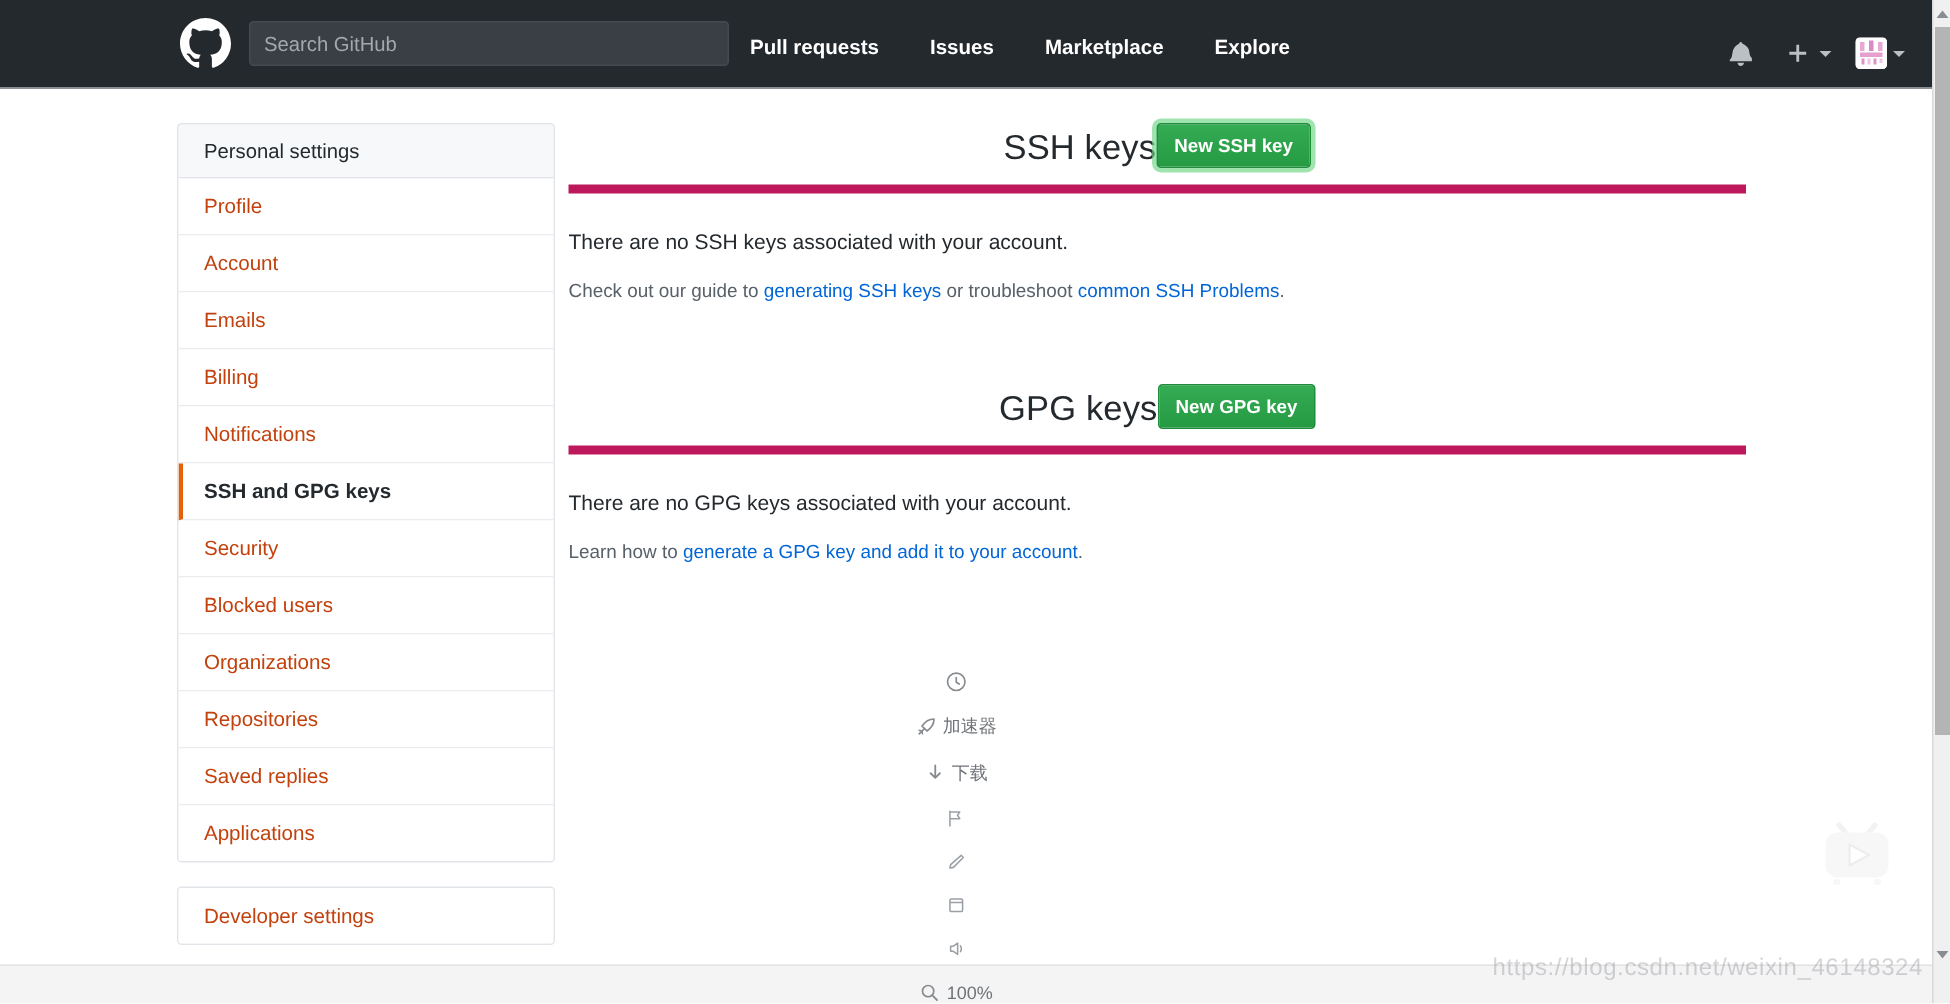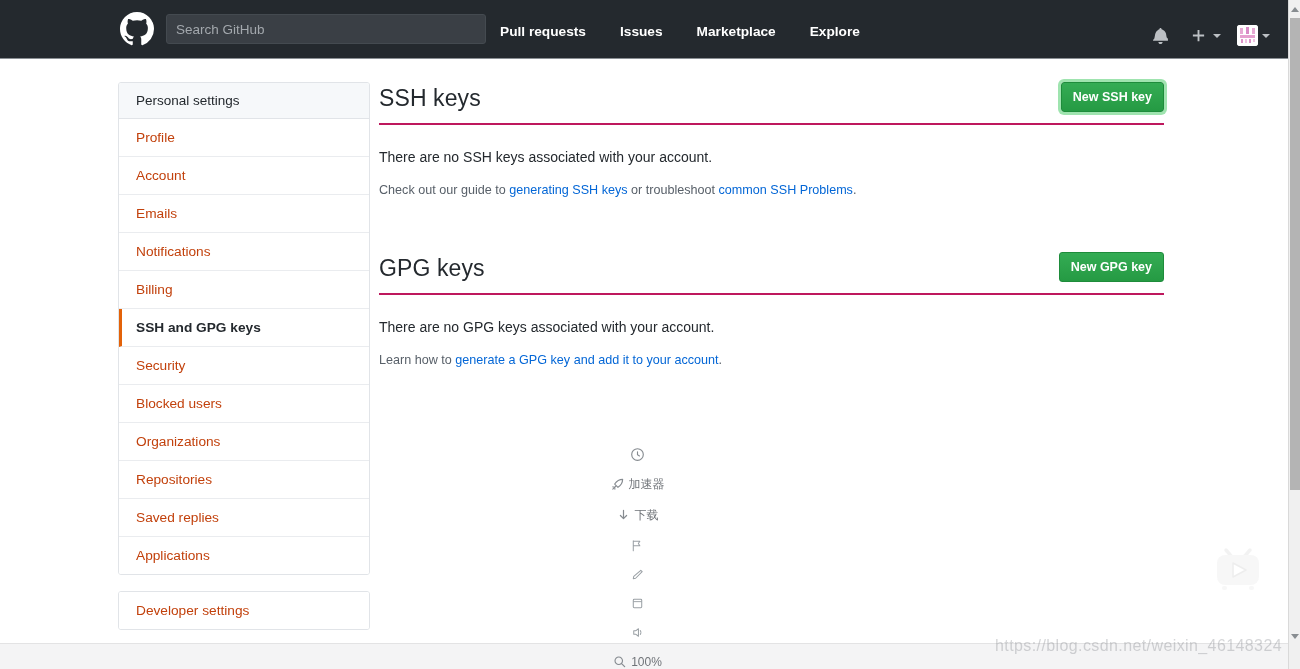--- a/index.html
+++ b/index.html
@@ -171,23 +171,23 @@
   
   .main {
     position: absolute;
     left: 379px;
     top: 22px;
     width: 785px;
   }
   .sec-head {
     display: flex;
     align-items: flex-start;
-    justify-content: space-between;
+    justify-content: center;
     padding-bottom: 9px;
-    border-bottom: 2px solid #be185d;
+    border-bottom: 6px solid #be185d;
   }
   .sec-title {
     font-size: 23px;
     font-weight: normal;
     color: #24292e;
     margin: 0;
     line-height: 32px;
     letter-spacing: 0.1px;
   }
   .btn-green {
@@ -373,22 +373,22 @@
 
 <div class="page">
 
   <aside class="sidebar">
     <div class="side-box">
       <div class="side-head">Personal settings</div>
 
       <a class="side-item" href="#">Profile</a>
       <a class="side-item" href="#">Account</a>
       <a class="side-item" href="#">Emails</a>
+      <a class="side-item" href="#">Billing</a>
       <a class="side-item" href="#">Notifications</a>
-      <a class="side-item" href="#">Billing</a>
       <a class="side-item active" href="#">SSH and GPG keys</a>
       <a class="side-item" href="#">Security</a>
       <a class="side-item" href="#">Blocked users</a>
       <a class="side-item" href="#">Organizations</a>
       <a class="side-item" href="#">Repositories</a>
       <a class="side-item" href="#">Saved replies</a>
       <a class="side-item" href="#">Applications</a>
     </div>
 
     <div class="side-box side-box-2">

